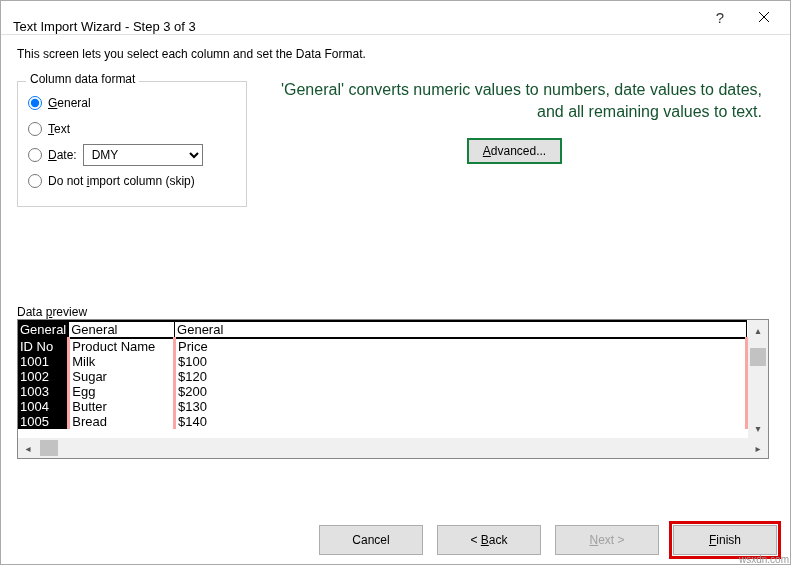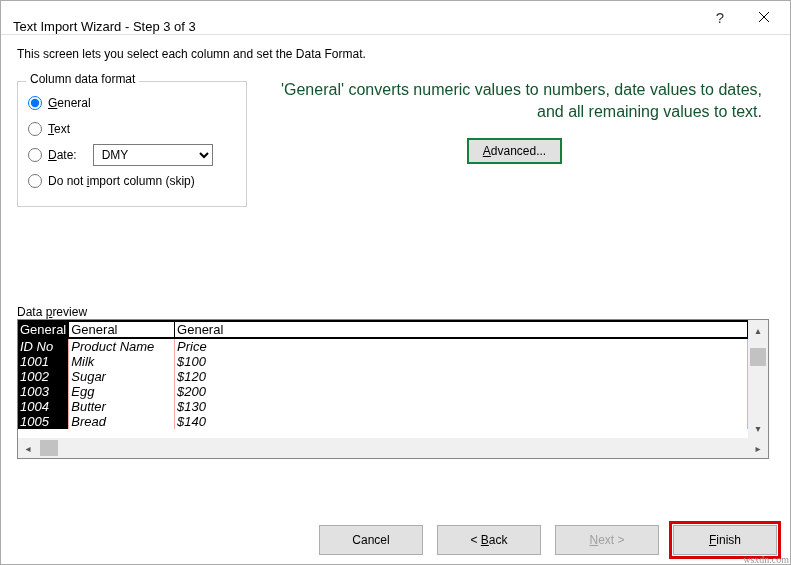--- a/index.html
+++ b/index.html
@@ -7,44 +7,44 @@
     .titlebar { display: flex; align-items: flex-end; height: 34px; padding: 0 4px 0 12px; border-bottom: 1px solid #e0e0e0; }
     .titlebar-title { font-size: 13px; color: #000; flex: 1; }
     .titlebar-btn { width: 44px; height: 34px; display: flex; align-items: center; justify-content: center; font-size: 15px; color: #333; }
     .body { padding: 12px 28px 8px 16px; }
     .intro { font-size: 12px; color: #000; margin-bottom: 14px; }
     .content-row { display: flex; align-items: flex-start; gap: 20px; }
     .fieldset { border: 1px solid #d0d0d0; padding: 8px 10px 12px 10px; width: 230px; position: relative; margin-top: 6px; }
     .fieldset-legend { position: absolute; top: -10px; left: 8px; background: #fff; padding: 0 4px; font-size: 12px; }
     .radio-row { display: flex; align-items: center; height: 26px; font-size: 12px; gap: 6px; }
     .radio-row input[type=radio] { width: 14px; height: 14px; }
-    .date-select { width: 120px; height: 22px; font-size: 12px; border: 1px solid #7a7a7a; background: #fff; padding-left: 4px; margin-left: 10px; }
+    .date-select { width: 120px; height: 22px; font-size: 12px; border: 1px solid #7a7a7a; background: #fff; padding-left: 4px; }
     .right-col { flex: 1; padding-top: 4px; }
     .hint { font-size: 16px; color: #14532d; margin-bottom: 14px; line-height: 1.4; text-align: right; }
     .adv-wrap { text-align: center; }
     .advanced-btn { font-size: 12px; padding: 4px 14px; border: 2px solid #15803d; background: #e1e1e1; }
     .preview-label { font-size: 12px; margin-top: 98px; margin-bottom: 0; }
     .preview-box { border: 1px solid #888; width: 752px; height: 140px; position: relative; }
     .preview-table-wrap { position: absolute; top: 0; left: 0; right: 20px; bottom: 20px; overflow: hidden; }
     table.preview { border-collapse: collapse; font-family: "Courier New", monospace; font-size: 13px; }
     table.preview th { background: #fff; color: #000; font-weight: normal; text-align: left; border-top: 2px solid #000; border-bottom: 2px solid #000; border-right: 1px solid #000; padding: 0 2px; height: 16px; }
-    table.preview td { color: #000; padding: 0 2px; height: 15px; border-right: 1px solid #fca5a5; white-space: pre; font-style: italic; }
+    table.preview td { color: #000; padding: 0 2px; height: 15px; border-right: 3px solid #fca5a5; white-space: pre; }
     table.preview td.c0 { background: #000; color: #fff; }
     table.preview th.c0 { background: #000; color: #fff; }
     .vscroll { position: absolute; top: 0; right: 0; bottom: 20px; width: 20px; background: #f0f0f0; }
     .vthumb { position: absolute; top: 28px; width: 16px; left: 2px; height: 18px; background: #c2c2c2; }
     .varrow { position: absolute; width: 20px; height: 20px; display:flex; align-items:center; justify-content:center; font-size:10px; color:#555; }
     .hscroll { position: absolute; left: 0; right: 0; bottom: 0; height: 20px; background: #f0f0f0; }
     .hthumb { position: absolute; left: 22px; width: 18px; top: 2px; height: 16px; background: #c2c2c2; }
     .harrow { position: absolute; width: 20px; height: 20px; display:flex; align-items:center; justify-content:center; font-size:10px; color:#555; }
     .footer { position: absolute; bottom: 0; left: 0; right: 0; height: 50px; display: flex; justify-content: flex-end; align-items: center; gap: 14px; padding-right: 14px; }
     .footer button { width: 104px; height: 30px; font-size: 12px; border: 1px solid #adadad; background: #e1e1e1; color: #000; }
     .footer button.disabled { color: #a0a0a0; }
     .footer button.finish { outline: 3px solid #d80000; outline-offset: 1px; }
-    .watermark { position: absolute; bottom: 0; right: 2px; font-size: 10px; color: #999; font-family: Liberation Serif, serif; }
+    .watermark { position: absolute; bottom: 0; right: 2px; font-size: 10px; color: #999; }
     u.mn { text-decoration: underline; }
   </style>
 </head>
 <body>
 
 <div class="titlebar">
   <div class="titlebar-title">Text Import Wizard - Step 3 of 3</div>
   <div class="titlebar-btn">?</div>
   <div class="titlebar-btn">
     <svg width="12" height="12" viewBox="0 0 12 12">

